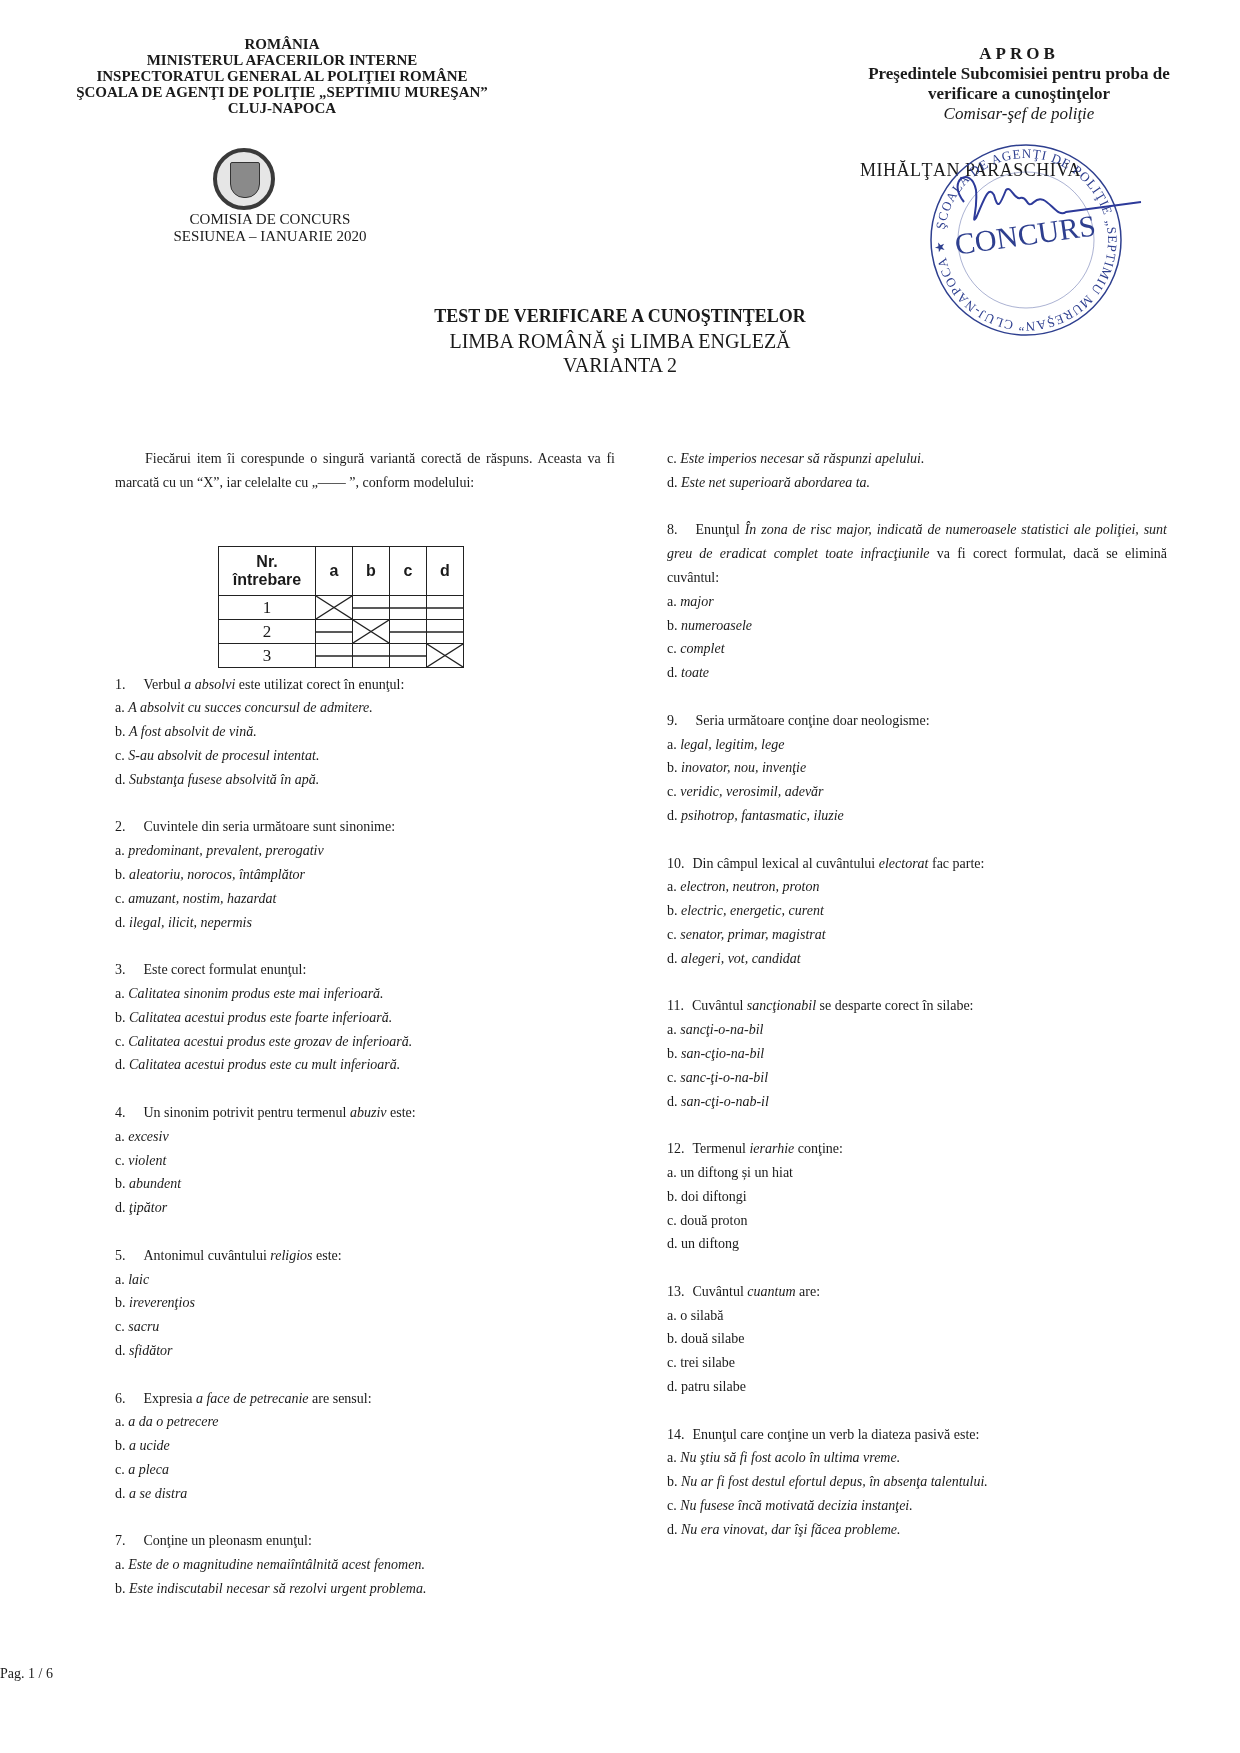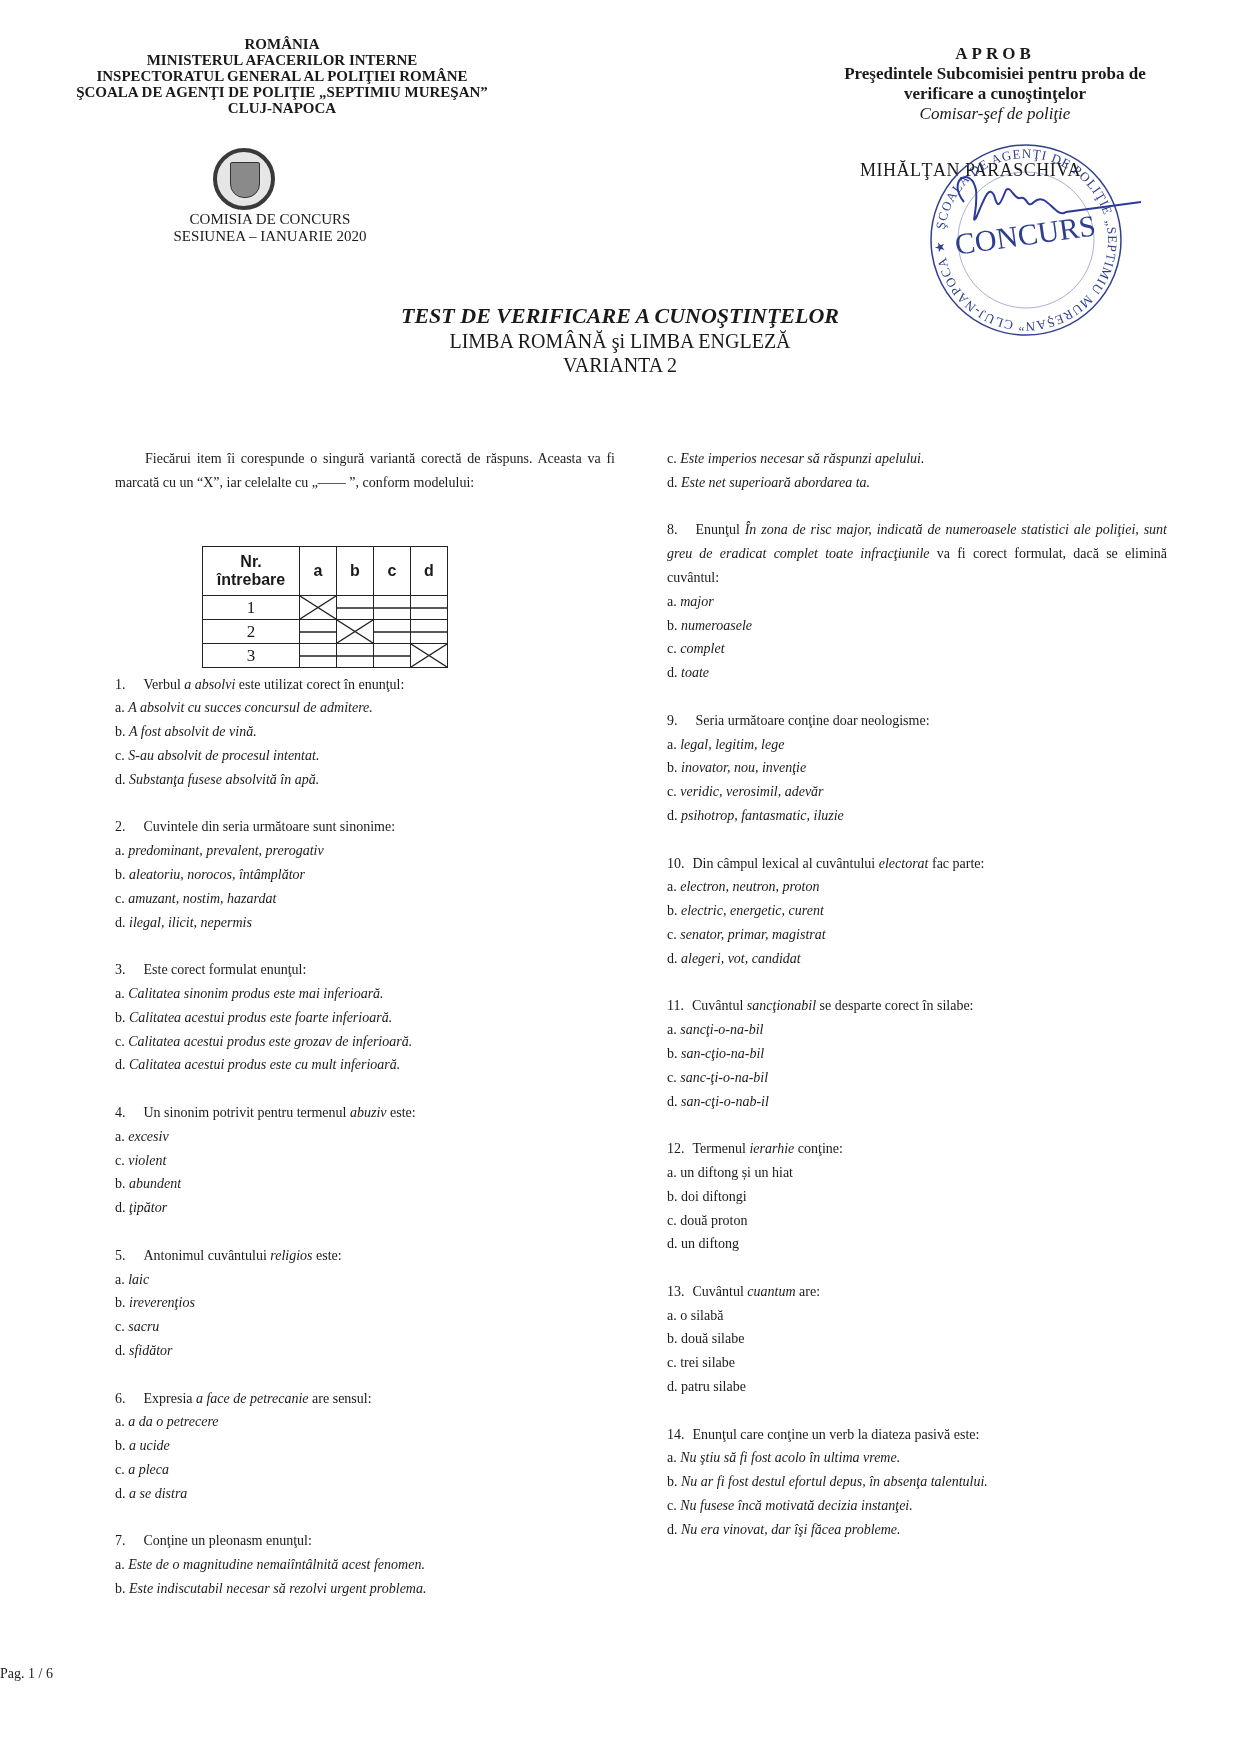--- a/index.html
+++ b/index.html
@@ -9,46 +9,46 @@
   .b { font-weight: bold; }
   .i { font-style: italic; }
 
   
   #hdr-left { left: 72px; top: 36px; width: 420px; text-align: center; font-size: 15px; line-height: 16px; font-weight: bold; }
   #emblem { left: 213px; top: 148px; width: 62px; height: 62px; border-radius: 50%; border: 4px solid #3a3a3a; box-sizing: border-box; background: #e6e6e6; }
   #emblem .inner { position: absolute; left: 13px; top: 10px; width: 28px; height: 34px; background: #8a8a8a; border-radius: 2px 2px 14px 14px; border: 1px solid #333; }
   #commission { left: 120px; top: 211px; width: 300px; text-align: center; font-size: 15px; line-height: 17px; }
 
   
-  #hdr-right { left: 800px; top: 44px; width: 390px; text-align: center; font-size: 17px; line-height: 20px; }
+  #hdr-right { left: 824px; top: 44px; width: 390px; text-align: center; font-size: 17px; line-height: 20px; }
   #approve { font-weight: bold; letter-spacing: 4px; font-size: 17px; }
   #approver-name { left: 860px; top: 160px; font-size: 18px; letter-spacing: 0.5px; }
 
   
   #stamp { left: 916px; top: 140px; width: 230px; height: 200px; }
 
   
   #title-block { left: 300px; top: 303px; width: 640px; text-align: center; }
-  #title-main { font-size: 22px; font-weight: bold; line-height: 26px; font-style: italic; }
+  #title-main { font-size: 18px; font-weight: bold; line-height: 26px; }
   #title-sub, #title-var { font-size: 20px; line-height: 24px; }
 
   
   .col { position: absolute; font-size: 14px; line-height: 23.8px; }
   #col-left { left: 115px; top: 447px; width: 500px; }
   #col-right { left: 667px; top: 447px; width: 500px; }
   .p { margin: 0; }
   .justify { text-align: justify; text-indent: 30px; }
   .q { margin: 0 0 23.8px 0; }
   .q .stem { margin: 0; }
   .q .opt { margin: 0; }
   .opt .val { font-style: italic; }
   .opt .val.plain { font-style: normal; }
 
   
-  #model-table { position: absolute; left: 202px; top: 546px; border-collapse: collapse; font-family: "Liberation Sans", sans-serif; }
+  #model-table { position: absolute; left: 218px; top: 546px; border-collapse: collapse; font-family: "Liberation Sans", sans-serif; }
   #model-table td, #model-table th { border: 1.5px solid #222; padding: 0; text-align: center; position: relative; }
   #model-table th { font-weight: bold; font-size: 16px; line-height: 18px; height: 48px; }
   #model-table th.nr { width: 96px; }
   #model-table th.opt-h { width: 36px; }
   #model-table td { height: 23px; font-family: "Liberation Serif", serif; font-size: 17px; }
   .mark-x svg, .mark-dash svg { position: absolute; left: 0; top: 0; width: 100%; height: 100%; }
 
   #page-num { left: 0; width: 1240px; top: 1666px; font-size: 14px; }
 </style>
 </head>

